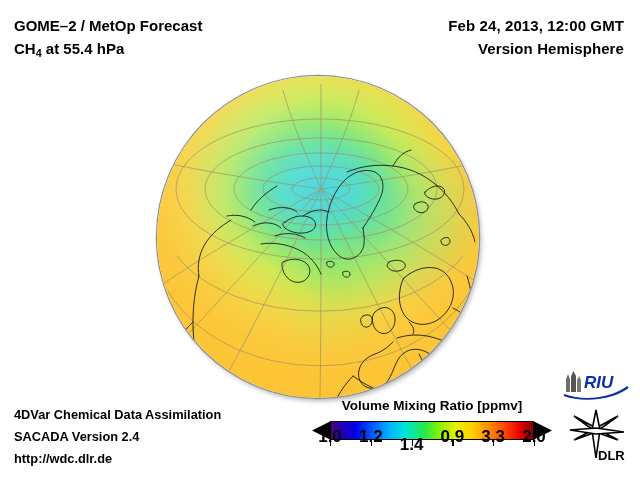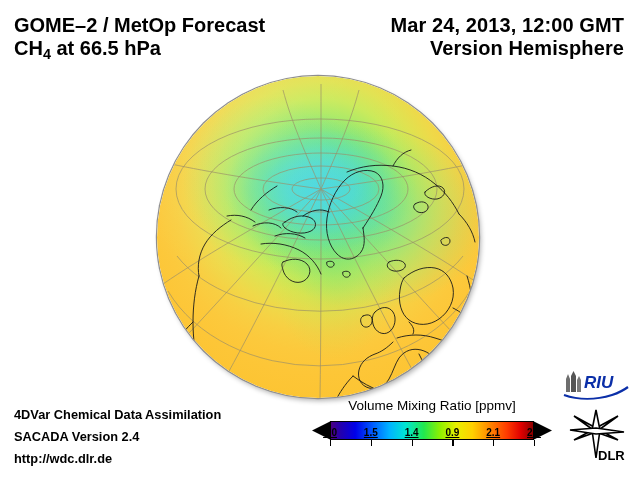--- a/index.html
+++ b/index.html
@@ -6,21 +6,21 @@
   body{
     width:640px;height:480px;background:#ffffff;
     font-family:"Liberation Sans",sans-serif;
     color:#000;overflow:hidden;position:relative;
   }
   .page{position:absolute;inset:0;}
 
   
   .hdr-left{position:absolute;left:14px;top:14px;}
   .hdr-right{position:absolute;right:16px;top:14px;text-align:right;}
-  .hdr-line{font-size:20px;font-weight:bold;line-height:23px;white-space:nowrap;}
+  .hdr-line{font-size:15px;font-weight:bold;line-height:23px;white-space:nowrap;}
   .hdr-right .hdr-line{letter-spacing:.1px;}
   sub{font-size:.72em;vertical-align:-.28em;font-weight:bold;}
 
   
   #globe-wrap{
     position:absolute;left:157px;top:76px;width:322px;height:322px;
   }
   .disc{
     position:absolute;inset:0;border-radius:50%;
     overflow:hidden;
@@ -82,21 +82,21 @@
   .limb-hi{
     position:absolute;inset:0;border-radius:50%;
     background:radial-gradient(circle at 34% 20%,
       rgba(255,255,255,.14) 0%, rgba(255,255,255,0) 46%);
   }
   .vec{position:absolute;inset:0;}
 
   
   #cbar-group{position:absolute;left:312px;top:398px;width:240px;}
   .cbar-title{
-    font-size:13.5px;font-weight:normal;text-align:center;
+    font-size:13.5px;font-weight:bold;text-align:center;
     white-space:nowrap;line-height:16px;
   }
   .cbar-row{position:relative;height:24px;margin-top:5px;}
   .cbar-body{
     position:absolute;left:18px;right:18px;top:2px;height:19px;
     border:1.1px solid #000;box-sizing:border-box;
     background:linear-gradient(to right,
       #4b0082 0%,   #2200b0 5%,   #0000e8 12%,
       #0060ff 21%,  #00b4ff 29%,  #00e6d2 37%,
       #22e84e 46%,  #8ef000 54%,  #e8f000 62%,
@@ -106,43 +106,43 @@
   .cap{position:absolute;top:2px;width:19px;height:19px;}
   .cap-l{left:0;  background:#000; clip-path:polygon(100% 0,100% 100%,0 50%);}
   .cap-r{right:0; background:#000; clip-path:polygon(0 0,0 100%,100% 50%);}
   .ticks{position:absolute;left:18px;right:18px;top:21px;height:6px;}
   .ticks i{position:absolute;top:0;width:1.2px;height:6px;background:#000;}
   .cbar-labels{
     position:absolute;left:6px;right:6px;top:29px;height:18px;
   }
   .cbar-labels span{
     position:absolute;top:0;transform:translateX(-50%);
-    font-size:10px;font-weight:bold;white-space:nowrap;text-decoration:underline;
+    font-size:17px;font-weight:bold;white-space:nowrap;
   }
 
   
   .credits{position:absolute;left:14px;top:404px;}
   .credits div{font-size:12.8px;font-weight:bold;line-height:22px;white-space:nowrap;}
 
   
   #riu-logo{position:absolute;left:562px;top:370px;width:68px;height:30px;}
   #dlr-logo{position:absolute;left:566px;top:406px;width:62px;height:58px;}
 </style>
 </head>
 <body>
 
 <div class="page">
 
   <div class="hdr-left">
     <div class="hdr-line">GOME–2 / MetOp Forecast</div>
-    <div class="hdr-line"><span>CH</span><sub>4</sub><span> at 66.5 hPa</span></div>
+    <div class="hdr-line"><span>CH</span><sub>4</sub><span> at 55.4 hPa</span></div>
   </div>
 
   <div class="hdr-right">
-    <div class="hdr-line">Mar 24, 2013, 12:00 GMT</div>
+    <div class="hdr-line">Feb 24, 2013, 12:00 GMT</div>
     <div class="hdr-line">Version Hemisphere</div>
   </div>
 
   <div id="globe-wrap">
     <div class="disc">
       <div class="field-base"></div>
       <div class="field-lobe-a"></div>
       <div class="field-lobe-b"></div>
       <div class="field-lobe-c"></div>
       <div class="field-core"></div>
@@ -270,24 +270,24 @@
           <i style="left: 0%;"></i>
           <i style="left: 20%;"></i>
           <i style="left: 40%;"></i>
           <i style="left: 60%;"></i>
           <i style="left: 80%;"></i>
           <i style="left: 100%;"></i>
         </div>
     </div>
     <div class="cbar-labels" id="cbar-labels">
         <span style="left: 12px;">1.0</span>
-        <span style="left: 52.8px;">1.5</span>
-        <span style="left: 93.6px;">1.4</span>
+        <span style="left: 52.8px;">1.2</span>
+        <span style="left: 93.6px; margin-top: 8px;">1.4</span>
         <span style="left: 134.4px;">0.9</span>
-        <span style="left: 175.2px;">2.1</span>
+        <span style="left: 175.2px;">3.3</span>
         <span style="left: 216px; text-align: right;">2.0</span>
       </div>
   </div>
 
   <div class="credits">
     <div>4DVar Chemical Data Assimilation</div>
     <div>SACADA Version 2.4</div>
     <div>http://wdc.dlr.de</div>
   </div>
 

